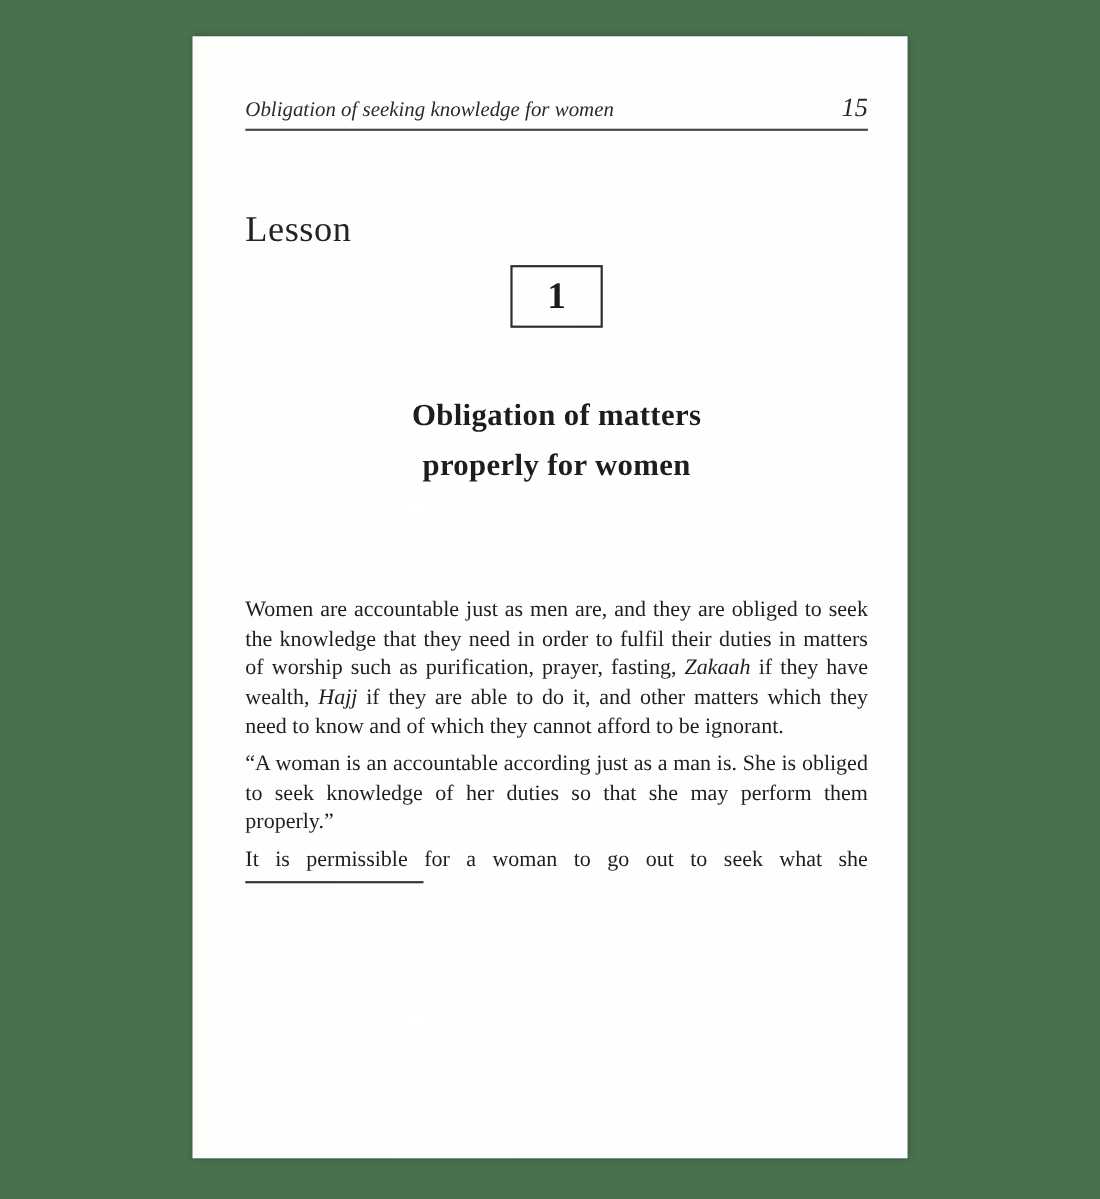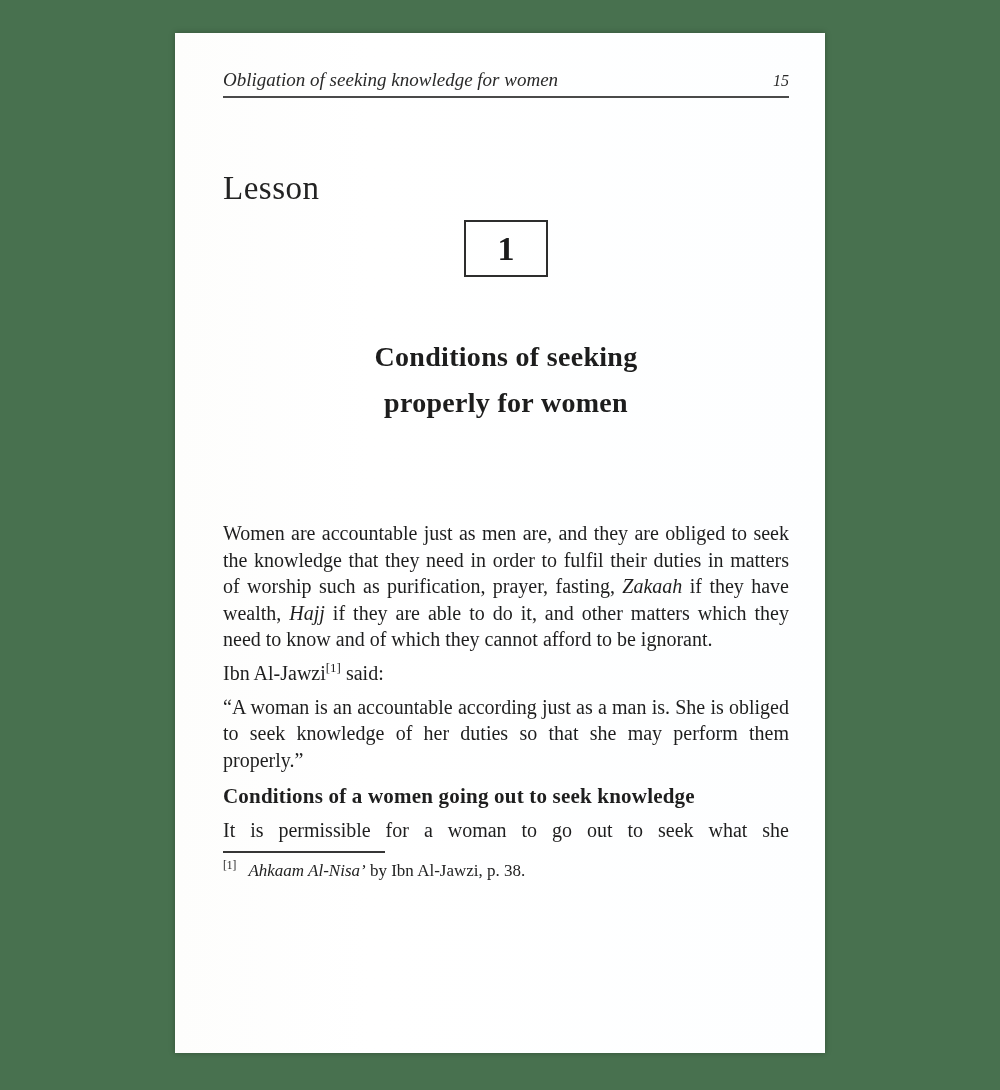--- a/index.html
+++ b/index.html
@@ -17,26 +17,26 @@
     box-shadow: 0 0 6px rgba(0,0,0,0.28);
     box-sizing: border-box;
     padding: 0 36px 0 48px;
     color: #1f1f1f;
     overflow: hidden;
   }
   .running-header {
     display: flex;
     justify-content: space-between;
     align-items: baseline;
-    padding-top: 36px;
+    padding-top: 52px;
     font-style: italic;
     font-size: 19px;
     color: #2a2a2a;
   }
-  .rh-num { font-size: 16px; }
+  .rh-num { font-size: 24px; }
   .header-rule {
     height: 2px;
     background: #4a4a4a;
     margin-top: 5px;
   }
   .lesson-label {
     margin-top: 72px;
     text-align: left;
     font-size: 33px;
     color: #232323;
@@ -110,35 +110,32 @@
   </div>
   <div class="header-rule"></div>
 
   <div class="lesson-label">Lesson</div>
 
   <div class="lesson-box">
     <span>1</span>
   </div>
 
   <h1 class="chapter-title">
-    <span class="t-line">Conditions of seeking</span>
+    <span class="t-line">Obligation of matters</span>
     <span class="t-line">properly for women</span>
   </h1>
 
   <div class="body-text">
 
     <p><span>Women are accountable just as men are, and they are obliged to seek the knowledge that they need in order to fulfil their duties in matters of worship such as purification, prayer, fasting, </span><i>Zakaah</i><span> if they have wealth, </span><i>Hajj</i><span> if they are able to do it, and other matters which they need to know and of which they cannot afford to be ignorant.</span></p>
 
 
-    <p><span>Ibn Al-Jawzi</span><sup class="fn-ref">[1]</sup><span> said:</span></p>
 
     <p>“A woman is an accountable according just as a man is. She is obliged to seek knowledge of her duties so that she may perform them properly.”</p>
 
-    <div class="subheading">Conditions of a women going out to seek knowledge</div>
 
     <p class="last-line">It is permissible for a woman to go out to seek what she</p>
   </div>
 
   <div class="footnote-rule"></div>
 
-  <div class="footnote"><sup>[1]</sup><span class="fn-gap"></span><i>Ahkaam Al-Nisa’</i><span> by Ibn Al-Jawzi, p. 38.</span></div>
 
 </div>
 
 </body></html>

